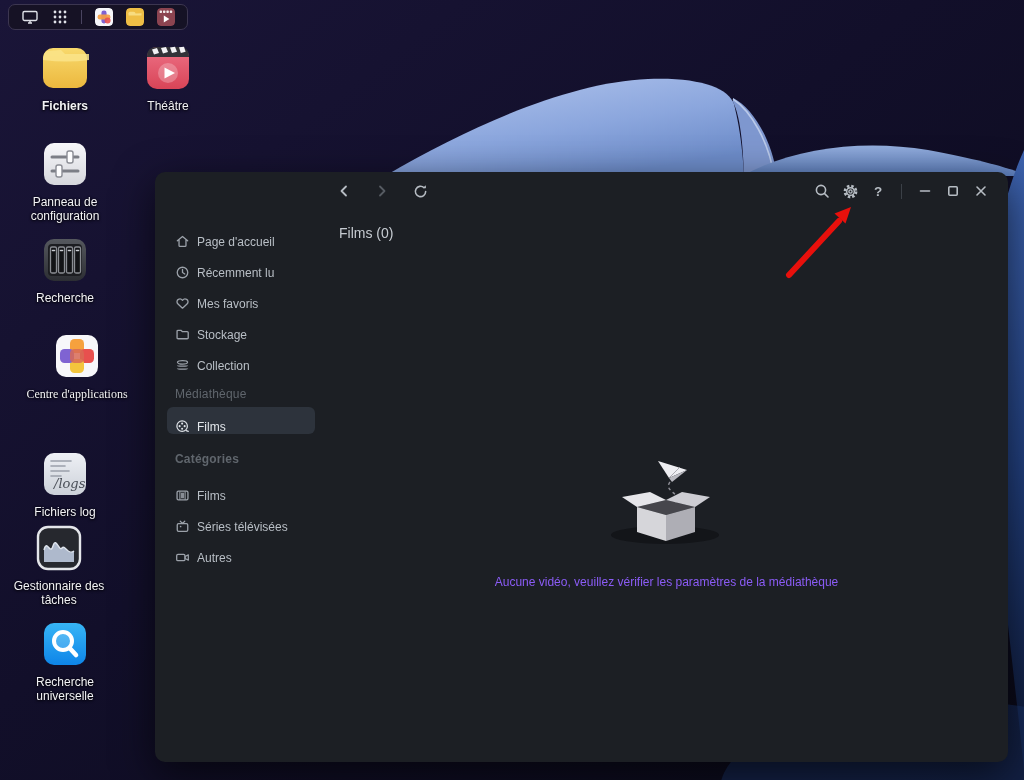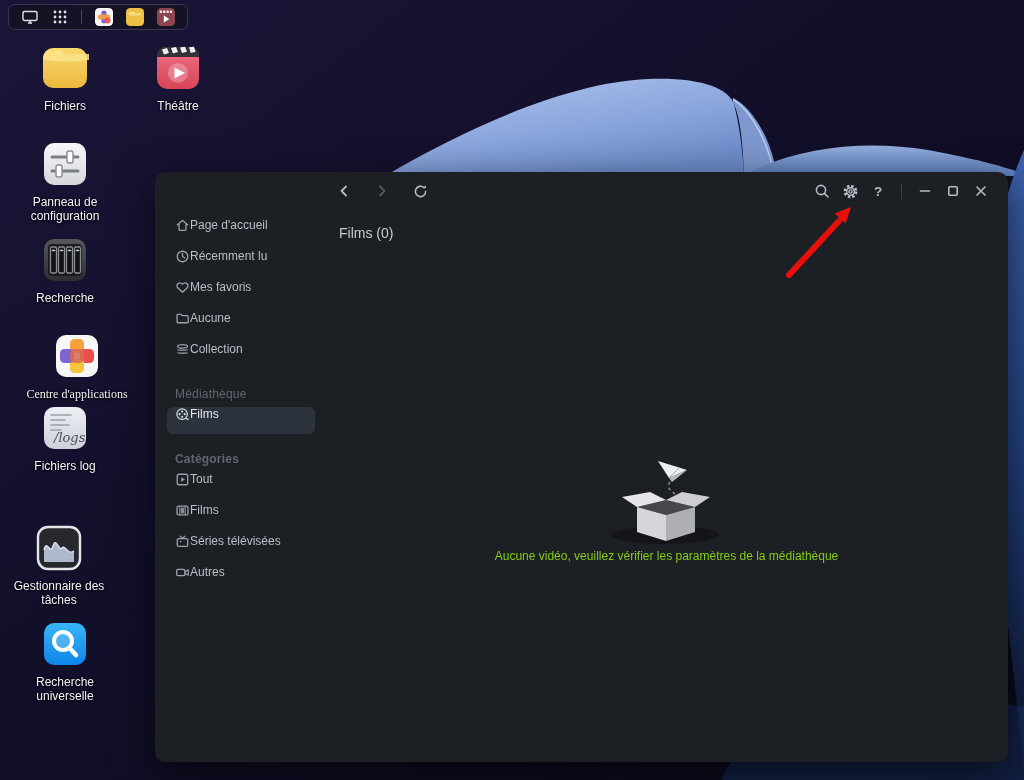--- a/index.html
+++ b/index.html
@@ -30,32 +30,32 @@
   .icon-btn { width:26px; height:26px; display:flex; align-items:center; justify-content:center;
     border-radius:5px; cursor:pointer; color:#b6bcc3; }
   .icon-btn.dim { color:#565b62; cursor:default; }
   .tb-grow { flex:1; }
   .right-group { display:flex; align-items:center; gap:2px; margin-right:14px; }
   .vdiv { width:1px; height:15px; background:#3b4047; margin:0 8px; }
   .help-glyph { font-size:13.5px; font-weight:bold; color:#b6bcc3; }
 
   
   .sidebar { position:absolute; left:0; top:38px; bottom:0; width:170px; padding:8px 10px 0 12px; }
-  .side-item { display:flex; align-items:flex-start; gap:0; height:31px; padding:0 8px; border-radius:6px;
+  .side-item { display:flex; align-items:flex-end; gap:7px; height:31px; padding:0 8px; border-radius:6px;
     color:#b9bfc6; font-size:12px; cursor:pointer; }
   .side-item svg { flex:none; color:#9ba1a9; }
   .side-item.selected { background:#2d333c; color:#e2e6ea; height:27px; margin:4px 0; }
   .side-item.selected svg { color:#dfe3e8; }
   .section-title { font-size:12px; color:#60666d; margin:14px 0 6px 8px; letter-spacing:.2px; }
 
   
   .content { position:absolute; left:170px; top:38px; right:0; bottom:0; }
   .content-title { position:absolute; left:14px; top:15px; font-size:14px; color:#c6cbd1; }
   .empty-state { position:absolute; left:0; right:0; top:245px; display:flex; flex-direction:column; align-items:center; }
-  .empty-text { margin-top:2px; font-size:12px; color:#84cc16; }
+  .empty-text { margin-top:28px; font-size:12px; color:#8b5cf6; }
 
   .arrow-overlay { position:absolute; left:620px; top:25px; width:95px; height:85px; pointer-events:none; }
 </style>
 </head>
 <body>
 
 <div class="desktop">
 
   <svg class="wallpaper" viewBox="0 0 1024 780" preserveAspectRatio="none">
     <defs>
@@ -138,35 +138,35 @@
           <rect x="2.6" y="2.4" width="2.4" height="2.6" rx="0.7"></rect>
           <rect x="6" y="2.4" width="2.4" height="2.6" rx="0.7"></rect>
           <rect x="9.4" y="2.4" width="2.4" height="2.6" rx="0.7"></rect>
           <rect x="12.8" y="2.4" width="2.4" height="2.6" rx="0.7"></rect>
         </g>
         <path d="M6.8 7.6 L12.4 11 L6.8 14.4 Z" fill="#ffffff"></path>
       </svg>
     </div>
   </div>
 
-  <div class="dcell" style="left:10px; top:44px;">
+  <div class="dcell" style="left:10px; top:44px;font-weight:bold;">
     <svg class="dicon" viewBox="0 0 48 48">
       <defs>
           <linearGradient id="fg" x1="0" y1="0" x2="0" y2="1">
         <stop offset="0" stop-color="#f8d96c"></stop>
             <stop offset="1" stop-color="#ecb83e"></stop>
           </linearGradient>
         </defs>
       <rect x="2" y="4" width="44" height="40" rx="10" fill="url(#fg)"></rect>
       <path d="M2 16 q0-7 4-9 l14-1 4 4 h24 v6 q-22 3-46 0z" fill="#fae489" opacity="0.85"></path>
     </svg>
     <div class="dlabel">Fichiers</div>
   </div>
 
-  <div class="dcell" style="left:123px; top:44px;">
+  <div class="dcell" style="left:113px; top:44px;">
     <svg class="dicon" viewBox="0 0 48 48">
       <defs>
           <linearGradient id="tg" x1="0" y1="0" x2="0" y2="1">
         <stop offset="0" stop-color="#ee7186"></stop>
             <stop offset="1" stop-color="#d84457"></stop>
           </linearGradient>
         </defs>
       <rect x="3" y="3" width="42" height="42" rx="10" fill="url(#tg)"></rect>
       <path d="M3 13 v-1 q0-9 10-9 h22 q10 0 10 9 v1 z" fill="#323238"></path>
       <g fill="#f2f2f5">
@@ -231,21 +231,21 @@
       <rect x="3" y="3" width="42" height="42" rx="10" fill="#f7f7fa"></rect>
       <rect x="17" y="7" width="14" height="14" rx="4.5" fill="#f6a13d"></rect>
       <rect x="27" y="17" width="14" height="14" rx="4.5" fill="#e8504e"></rect>
       <rect x="17" y="27" width="14" height="14" rx="4.5" fill="#f3c53d"></rect>
       <rect x="7" y="17" width="14" height="14" rx="4.5" fill="#7f63d2"></rect>
       <rect x="17" y="17" width="14" height="14" rx="4.5" fill="#d86a55" opacity="0.85"></rect>
     </svg>
     <div class="dlabel">Centre d'applications</div>
   </div>
 
-  <div class="dcell" style="left:10px; top:404px;">
+  <div class="dcell" style="left:10px; top:450px;">
     <svg class="dicon" viewBox="0 0 48 48">
       <defs>
           <linearGradient id="lg" x1="0" y1="0" x2="0" y2="1">
         <stop offset="0" stop-color="#eef0f5"></stop>
             <stop offset="1" stop-color="#ccd1d9"></stop>
           </linearGradient>
         </defs>
       <rect x="3" y="3" width="42" height="42" rx="10" fill="url(#lg)"></rect>
       <g stroke="#9aa0aa" stroke-width="1.6" stroke-linecap="round">
         <line x1="10" y1="11" x2="30" y2="11"></line>
@@ -358,21 +358,21 @@
       <div class="side-item">
         <svg width="15" height="15" viewBox="0 0 16 16">
           <path d="M8 13 L3.2 8.6 C1.6 7.1 1.8 4.6 3.6 3.6 C5 2.8 6.9 3.2 8 4.6 C9.1 3.2 11 2.8 12.4 3.6 C14.2 4.6 14.4 7.1 12.8 8.6 Z" fill="none" stroke="currentColor" stroke-width="1.4" stroke-linejoin="round"></path>
         </svg>
         <span>Mes favoris</span>
       </div>
       <div class="side-item">
         <svg width="15" height="15" viewBox="0 0 16 16">
           <path d="M2.2 4.6 a1.1 1.1 0 0 1 1.1-1.1 h3 L8 5 h5 a1.1 1.1 0 0 1 1.1 1.1 v5.3 a1.1 1.1 0 0 1-1.1 1.1 H3.3 a1.1 1.1 0 0 1-1.1-1.1 Z" fill="none" stroke="currentColor" stroke-width="1.4" stroke-linejoin="round"></path>
         </svg>
-        <span>Aucune</span>
+        <span>Stockage</span>
       </div>
       <div class="side-item">
         <svg width="15" height="15" viewBox="0 0 16 16">
           <g fill="none" stroke="currentColor" stroke-width="1.3">
             <ellipse cx="8" cy="4.6" rx="5.4" ry="1.9"></ellipse>
             <path d="M2.6 8 c0 1.05 10.8 1.05 10.8 0"></path>
             <path d="M2.6 11.2 c0 1.05 10.8 1.05 10.8 0"></path>
           </g>
         </svg>
         <span>Collection</span>
@@ -387,27 +387,20 @@
           <circle cx="4.9" cy="7.6" r="1.1" fill="currentColor"></circle>
           <circle cx="10.3" cy="7.6" r="1.1" fill="currentColor"></circle>
           <path d="M12 12.4 L14.2 13.2" stroke="currentColor" stroke-width="1.3" stroke-linecap="round"></path>
         </svg>
         <span>Films</span>
       </div>
 
       <div class="section-title" style="margin-top:18px;font-weight:bold;">Catégories</div>
       <div class="side-item">
         <svg width="15" height="15" viewBox="0 0 16 16">
-          <rect x="2.4" y="2.4" width="11.2" height="11.2" rx="2" fill="none" stroke="currentColor" stroke-width="1.4"></rect>
-          <path d="M6.6 5.6 L10.6 8 L6.6 10.4 Z" fill="currentColor"></path>
-        </svg>
-        <span>Tout</span>
-      </div>
-      <div class="side-item">
-        <svg width="15" height="15" viewBox="0 0 16 16">
           <rect x="2.2" y="3.4" width="11.6" height="9.2" rx="1.4" fill="none" stroke="currentColor" stroke-width="1.4"></rect>
           <line x1="5.2" y1="3.6" x2="5.2" y2="12.4" stroke="currentColor" stroke-width="1.1"></line>
           <line x1="10.8" y1="3.6" x2="10.8" y2="12.4" stroke="currentColor" stroke-width="1.1"></line>
           <rect x="6.3" y="5" width="3.4" height="6" fill="currentColor" opacity="0.85"></rect>
         </svg>
         <span>Films</span>
       </div>
       <div class="side-item">
         <svg width="15" height="15" viewBox="0 0 16 16">
           <rect x="2.4" y="5" width="11.2" height="8.2" rx="1.4" fill="none" stroke="currentColor" stroke-width="1.4"></rect>

